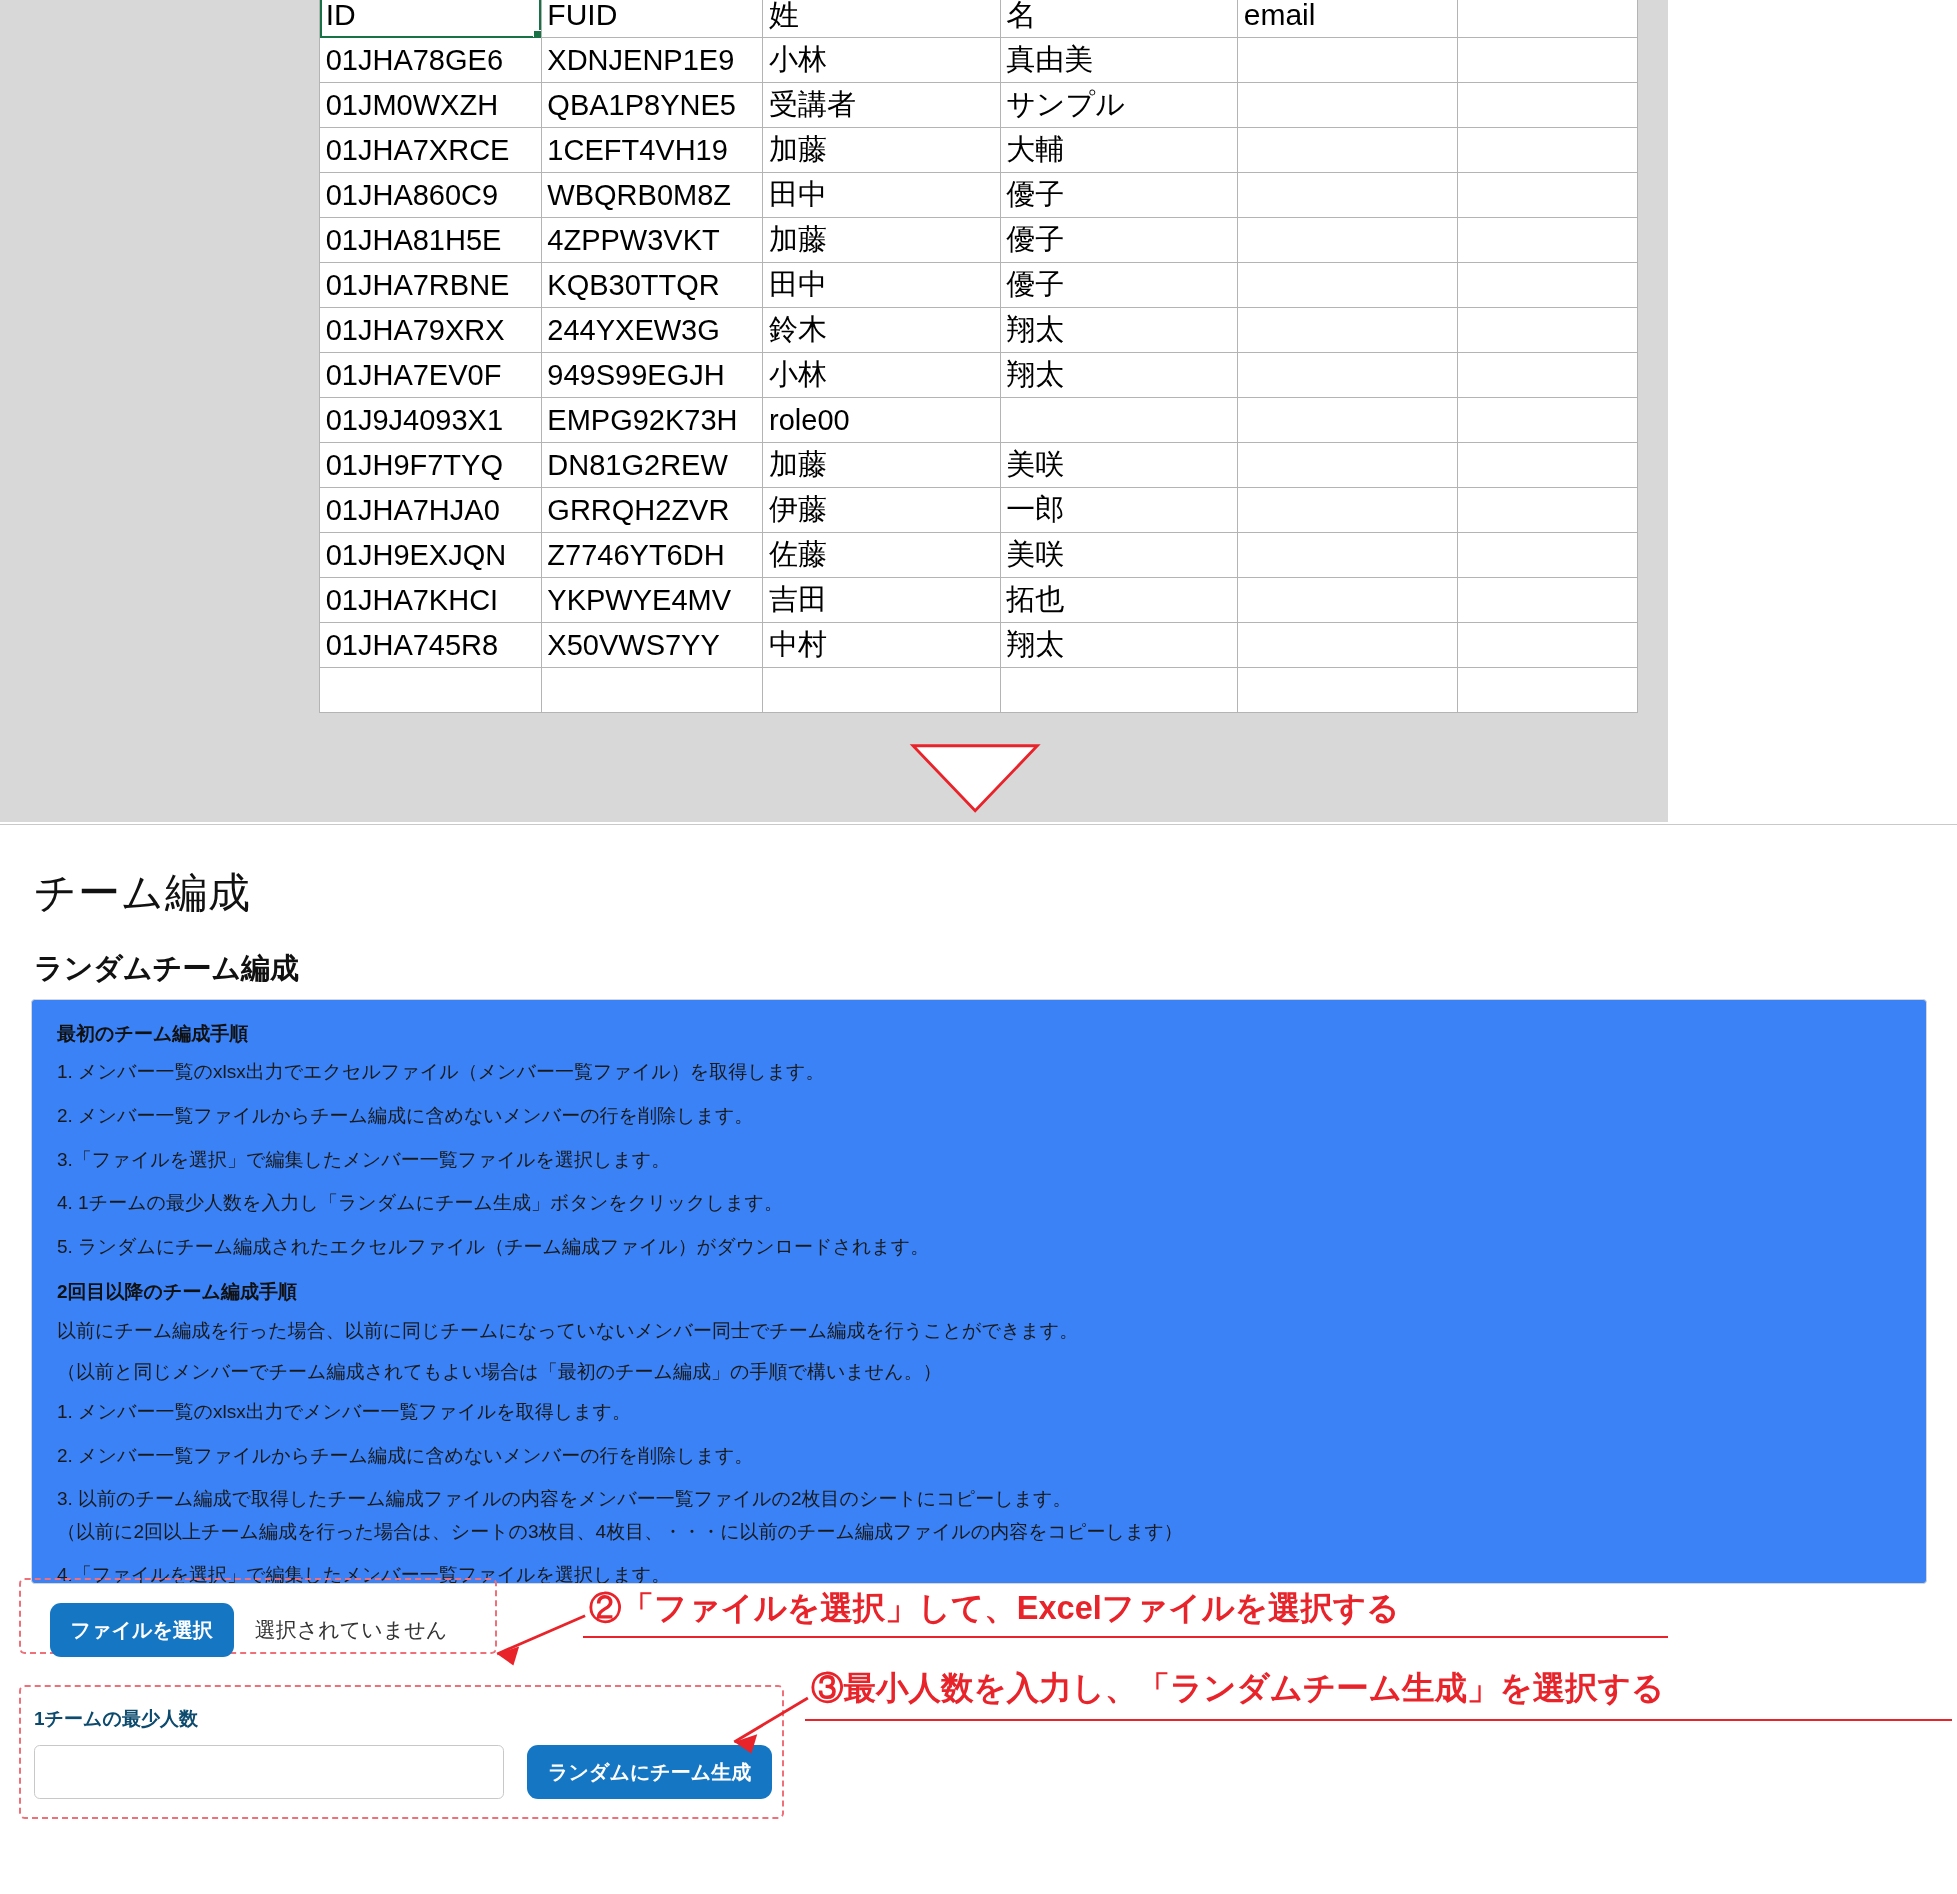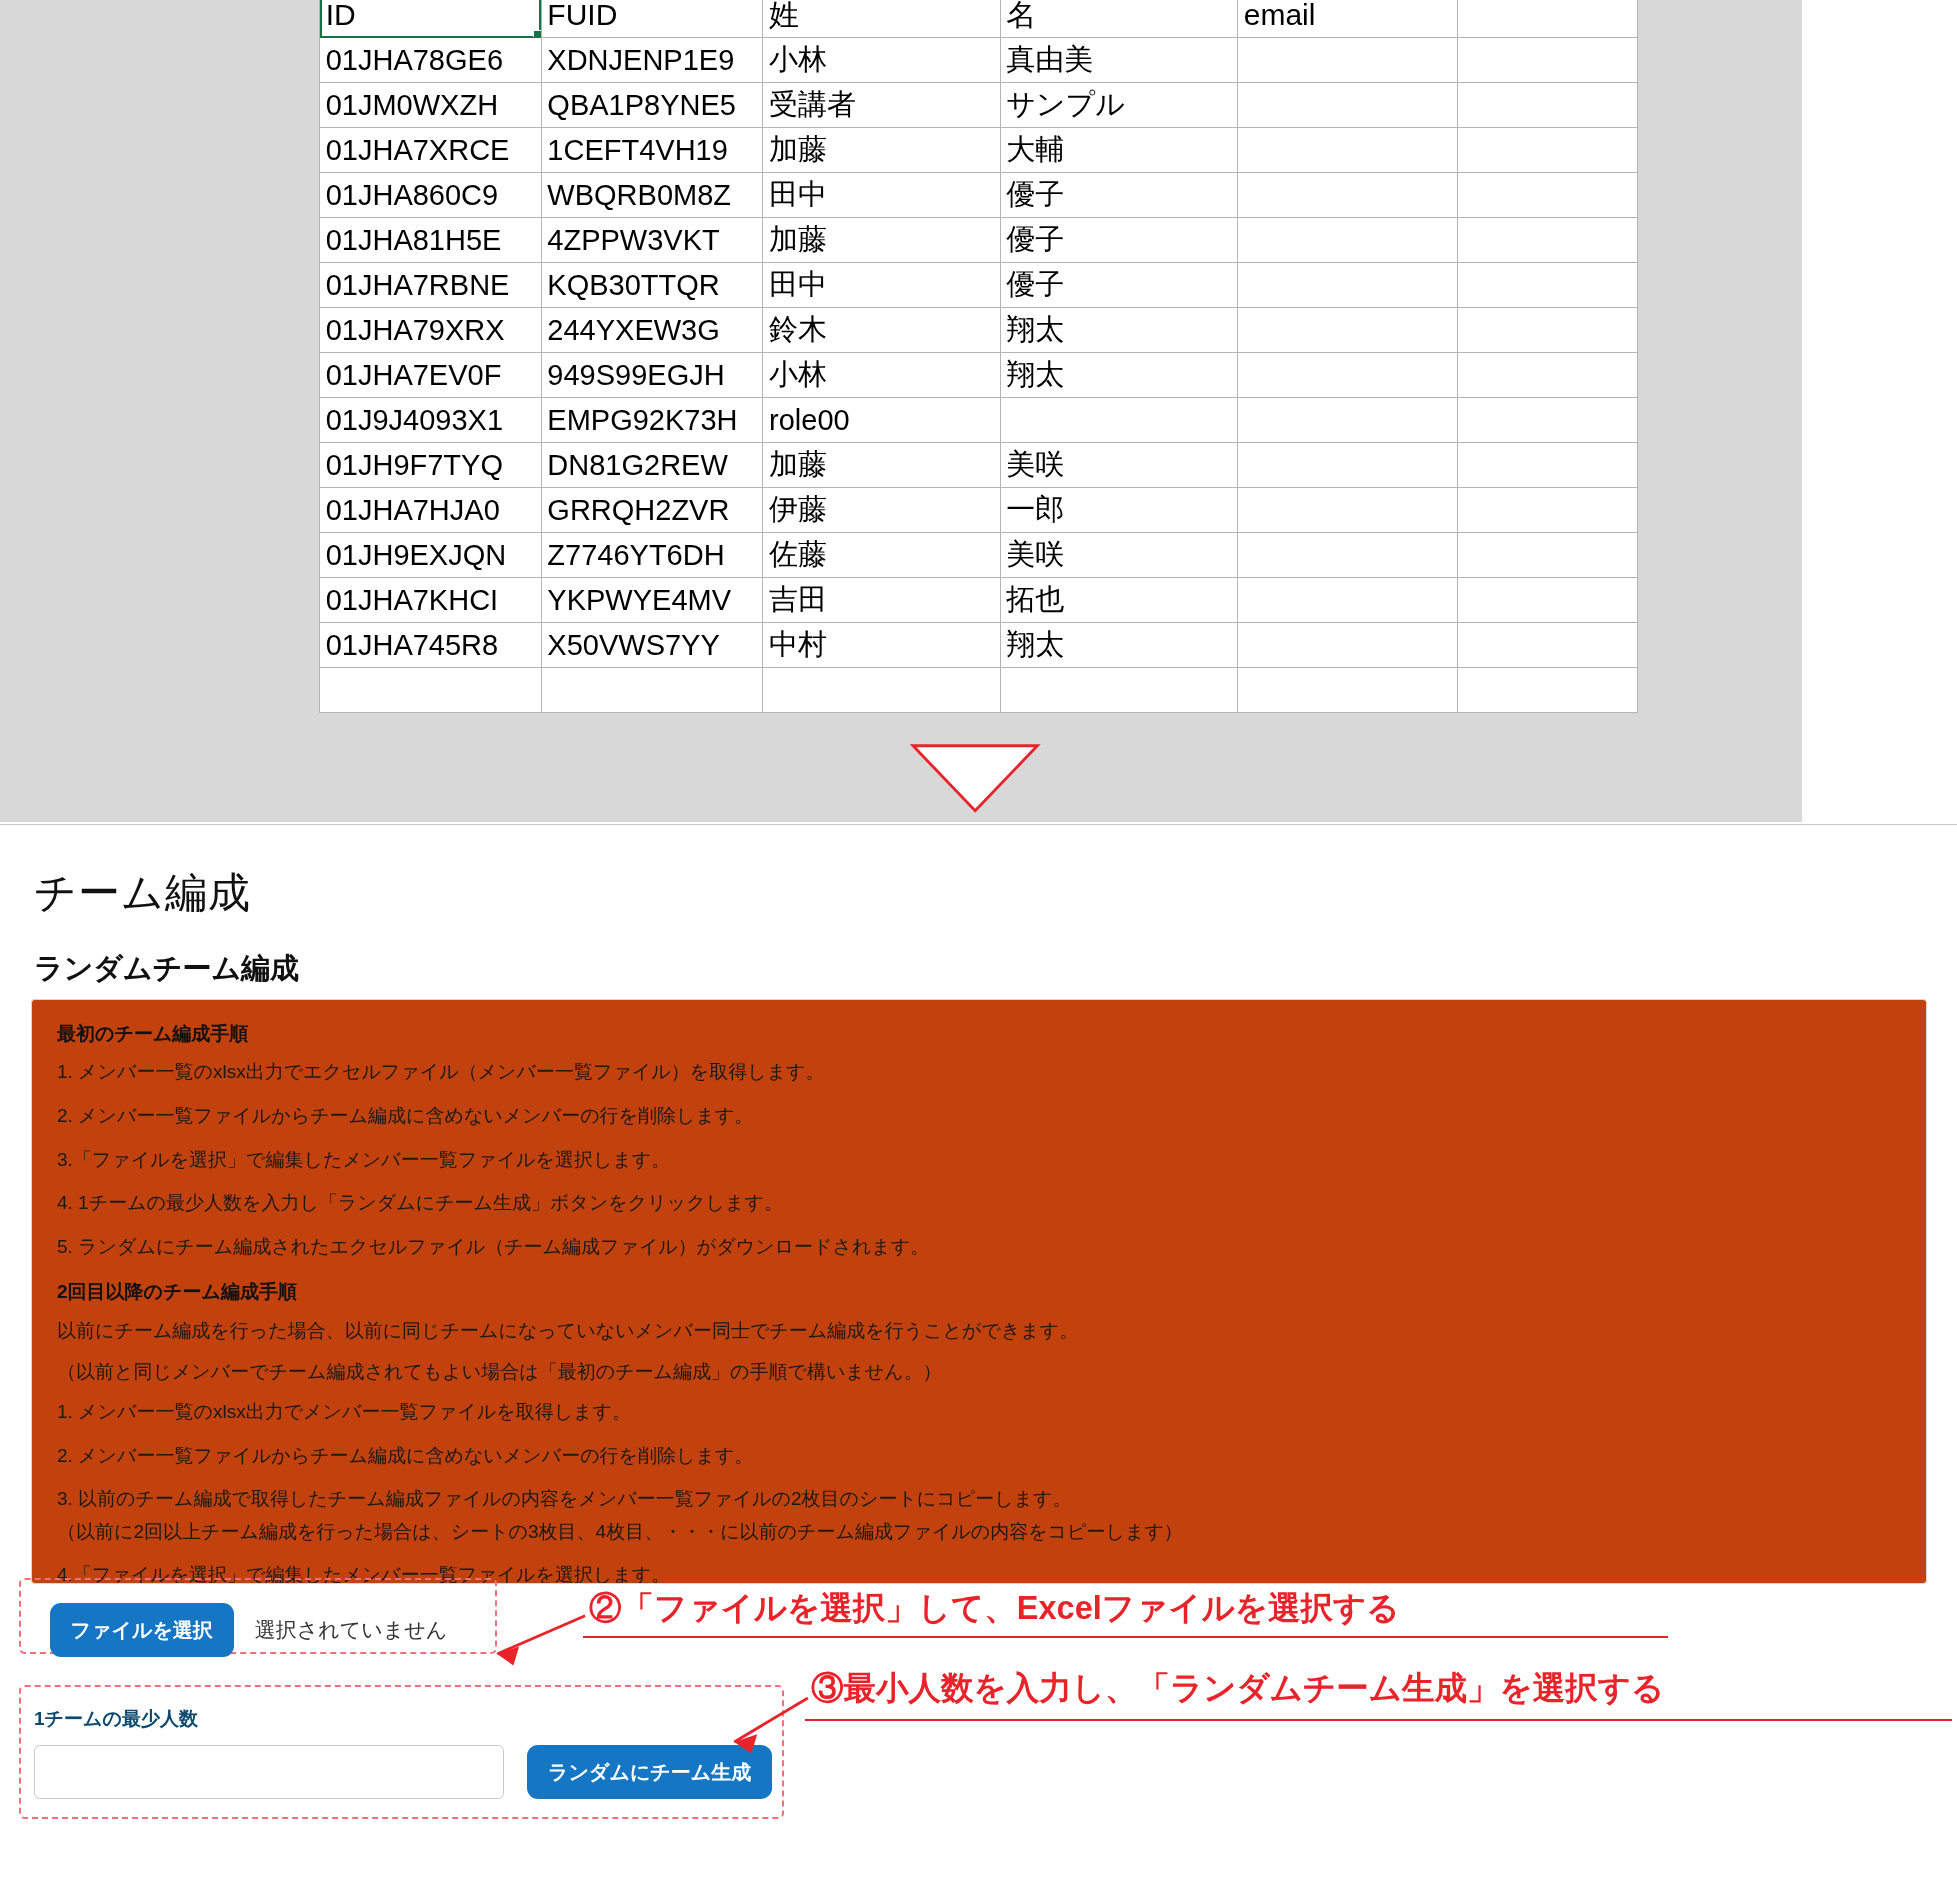--- a/index.html
+++ b/index.html
@@ -13,21 +13,21 @@
     height: 1895px;
     position: relative;
     overflow: hidden;
   }
 
   
   .excel-panel {
     position: absolute;
     left: 0;
     top: 0;
-    width: 1802px;
+    width: 1668px;
     height: 822px;
     background: #d8d8d8;
     overflow: hidden;
   }
   .excel-sheet {
     position: absolute;
     left: 319px;
     top: -7.6px;
     width: 1319px;
   }
@@ -111,21 +111,21 @@
     color: #111;
   }
   .card {
     position: absolute;
     left: 31px;
     top: 174px;
     width: 1896px;
     height: 585px;
     border: 1px solid #d6d6d6;
     border-radius: 3.8px;
-    background: #c2410c;
+    background: #3b82f6;
     box-sizing: border-box;
     padding: 21px 25px;
     overflow: hidden;
   }
   .sec-head {
     font-size: 19px;
     font-weight: bold;
     color: #111;
     margin: 0 0 13.4px 0;
   }

